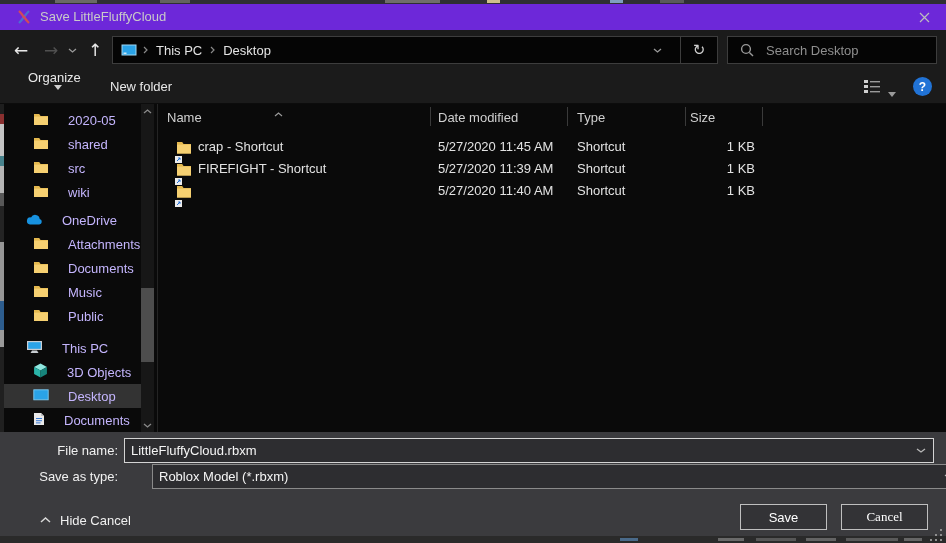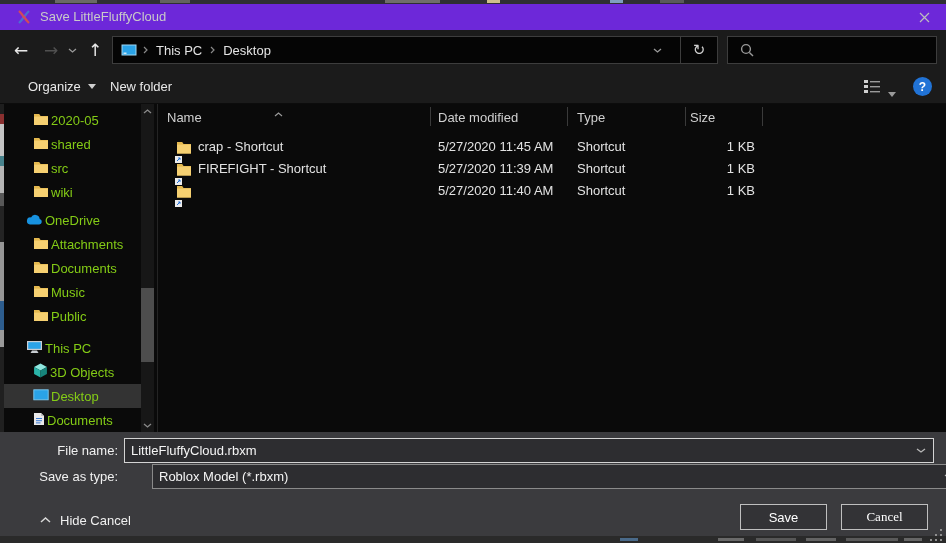--- a/index.html
+++ b/index.html
@@ -31,38 +31,38 @@
   #addr-right{margin-left:auto;display:flex;align-items:center;height:100%;}
   #addr-divider{width:1px;height:100%;background:#3d3d3d;margin-left:8px;}
   #refresh-btn{width:36px;height:100%;display:flex;align-items:center;justify-content:center;color:#cfcfcf;font-size:15px;}
   #searchbox{position:absolute;left:727px;top:6px;width:210px;height:28px;background:#050505;border:1px solid #3d3d3d;display:flex;align-items:center;box-sizing:border-box;}
   #searchbox input{background:transparent;border:none;outline:none;color:#d8d8d8;font-family:"Liberation Sans",sans-serif;font-size:13px;width:150px;margin-left:10px;}
   #searchbox input::placeholder{color:#8f8f8f;}
 
   
   #cmdbar{top:70px;left:0;width:946px;height:34px;background:#1b1b1b;border-bottom:1px solid #0c0c0c;box-sizing:border-box;}
   .cmd{position:absolute;top:0;height:33px;display:flex;align-items:center;color:#e8e8e8;}
-  #organize-btn{left:28px;}
+  #organize-btn{left:28px;flex-direction:column;}
   #organize-btn svg{margin-left:7px;}
   #newfolder-btn{left:110px;}
   #view-btn{right:66px;top:9px;position:absolute;display:flex;align-items:center;}
   #view-caret{right:50px;top:15px;position:absolute;}
   #help-btn{right:14px;top:7px;position:absolute;width:19px;height:19px;border-radius:50%;background:#2173d6;color:#fff;font-weight:bold;font-size:12px;display:flex;align-items:center;justify-content:center;}
 
   
   #main{top:104px;left:0;width:946px;height:328px;background:#0a0a0a;}
   #left-sliver{position:absolute;left:0;top:0;width:4px;height:328px;
     background:linear-gradient(#1e1e1e 0 3%,#8a3030 3% 6%,#c4c4c4 6% 16%,#47828c 16% 19%,#b5b5b5 19% 27%,#585858 27% 31%,#242424 31% 42%,#969696 42% 60%,#2d5d8e 60% 69%,#9a9a9a 69% 74%,#202020 74% 100%);}
   
   #sidebar{position:absolute;left:4px;top:0;width:137px;height:328px;}
   .side-item{position:absolute;left:0;width:137px;height:24px;display:flex;align-items:center;box-sizing:border-box;}
   .side-item.lvl1{padding-left:22px;}
   .side-item.lvl2{padding-left:29px;}
   .side-item.selected{background:#333333;}
-  .side-item .lbl{margin-left:2px;white-space:nowrap;color:#84cc16;}
+  .side-item .lbl{margin-left:19px;white-space:nowrap;color:#c4b5fd;}
   
   #side-scroll{position:absolute;left:141px;top:0;width:13px;height:328px;background:#171717;}
   #side-scroll .arrow{position:absolute;left:0;width:13px;height:14px;display:flex;align-items:center;justify-content:center;}
   #side-thumb{position:absolute;left:0;top:184px;width:13px;height:74px;background:#4d4d4d;}
   #vsep{position:absolute;left:157px;top:0;width:1px;height:328px;background:#242424;}
 
   
   .colhead{position:absolute;top:0;height:26px;line-height:28px;color:#d0d0d0;white-space:nowrap;}
   .colsep{position:absolute;top:3px;width:1px;height:19px;background:#3a3a3a;}
   #sort-caret{position:absolute;left:274px;top:1px;}
@@ -174,20 +174,21 @@
     </div>
   </div>
 
   <div id="searchbox">
     <span style="margin-left:12px;display:flex;">
       <svg width="14" height="14" viewBox="0 0 14 14">
           <circle cx="6" cy="6" r="4.4" stroke="#9a9a9a" stroke-width="1.4" fill="none"></circle>
           <path d="M9.4 9.4 L13 13" stroke="#9a9a9a" stroke-width="1.4"></path>
         </svg>
     </span>
+    <input type="text" placeholder="Search Desktop" style="">
   </div>
 </div>
 
 <div class="abs" id="cmdbar">
   <div class="cmd" id="organize-btn">
     <span>Organize</span>
     <svg width="8" height="5" viewBox="0 0 8 5">
         <polygon points="0,0 8,0 4,5" fill="#cfcfcf"></polygon>
       </svg>
   </div>

